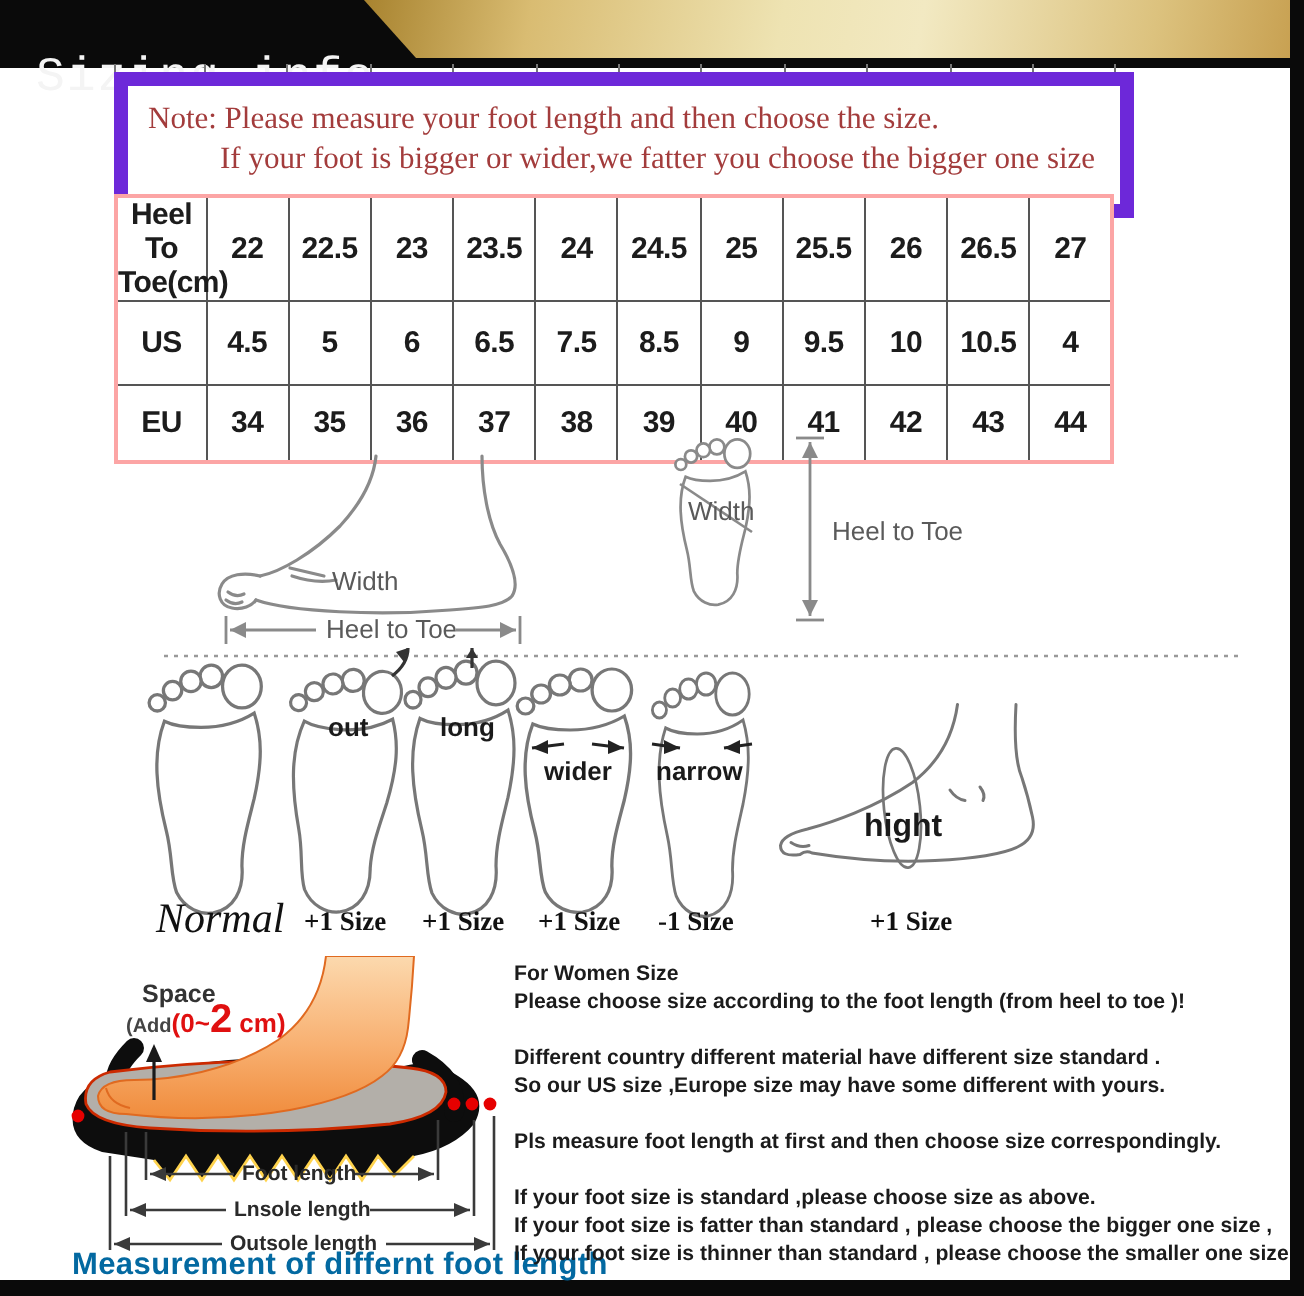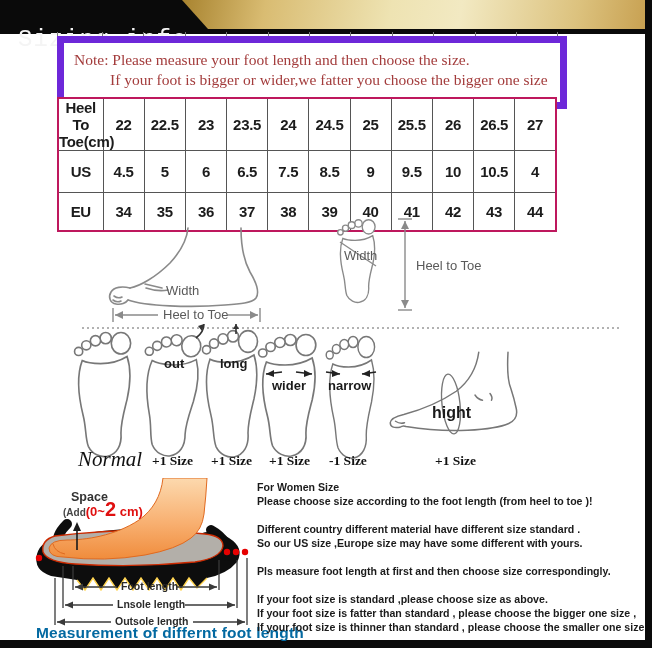--- a/index.html
+++ b/index.html
@@ -20,21 +20,21 @@
   .ticks i:first-child{flex:0 0 44px;border-left:1px solid #777;}
   .ticks i + i{flex:0 0 40.4px;}
   .notebox{position:absolute;left:57px;top:36px;width:496px;height:59px;border:7px solid #6d28d9;
            background:#fff;color:#a33c3c;font-family:"Liberation Serif",serif;font-size:15.5px;line-height:20px;}
   .notebox .l1{padding:7px 0 0 10px;}
   .notebox .l2{padding-left:46px;}
   table.sizes{position:absolute;left:57px;top:97px;width:500px;height:118px;border-collapse:collapse;
               table-layout:fixed;background:#fff;}
   table.sizes td{border:1px solid #555;text-align:center;vertical-align:middle;color:#1c1c1c;
                  font-size:15px;font-weight:600;letter-spacing:-0.3px;padding:0;}
-  table.sizes{border:2px solid #be185d;}
+  table.sizes{border:2px solid #fca5a5;}
   td.rowlab1{font-size:9px;font-weight:700;letter-spacing:0;}
   td.rowlab2{font-size:21px;font-weight:600;}
   
   svg text{font-family:"Liberation Sans",sans-serif;}
   .m-label{fill:#5a5a5a;font-size:13px;}
   .feet-mark{fill:#1a1a1a;font-size:13px;font-weight:700;}
   .feet-size{fill:#111;font-size:13.5px;font-weight:700;font-family:"Liberation Serif",serif;}
   .feet-normal{fill:#111;font-size:21px;font-style:italic;font-family:"Liberation Serif",serif;}
   
   .caption{position:absolute;left:36px;top:624px;font-size:15.5px;font-weight:700;color:#0369a1;letter-spacing:0.2px;}

